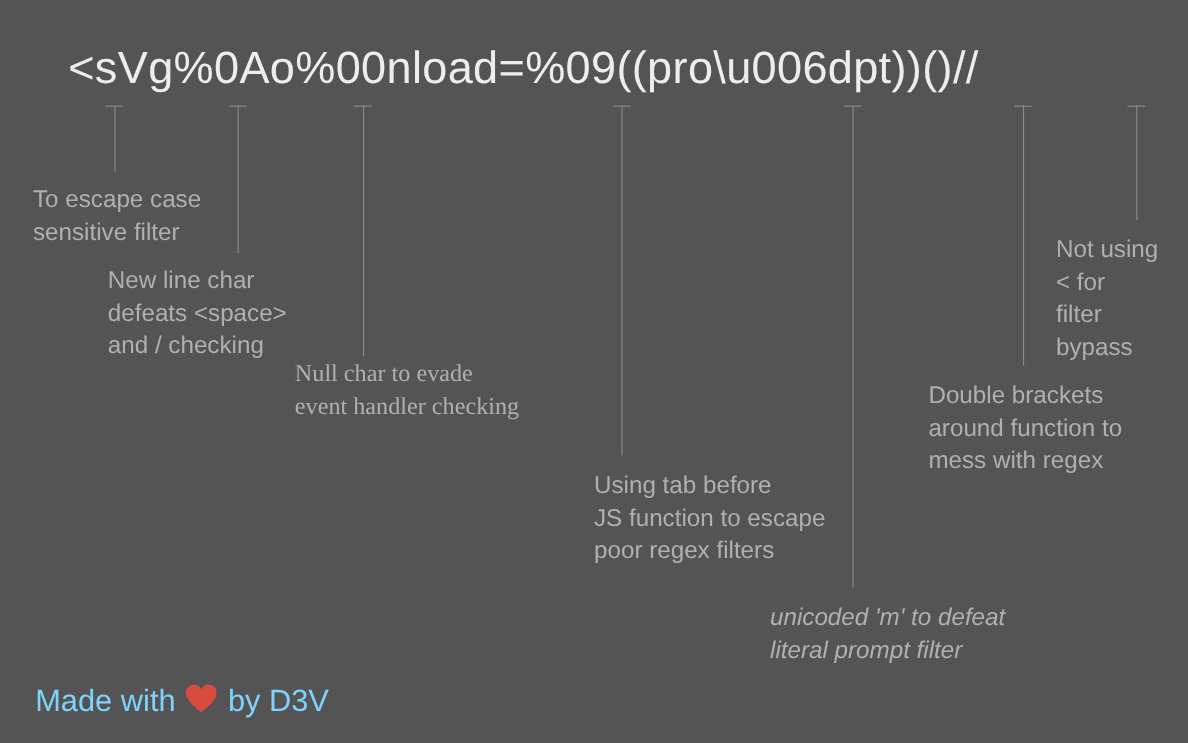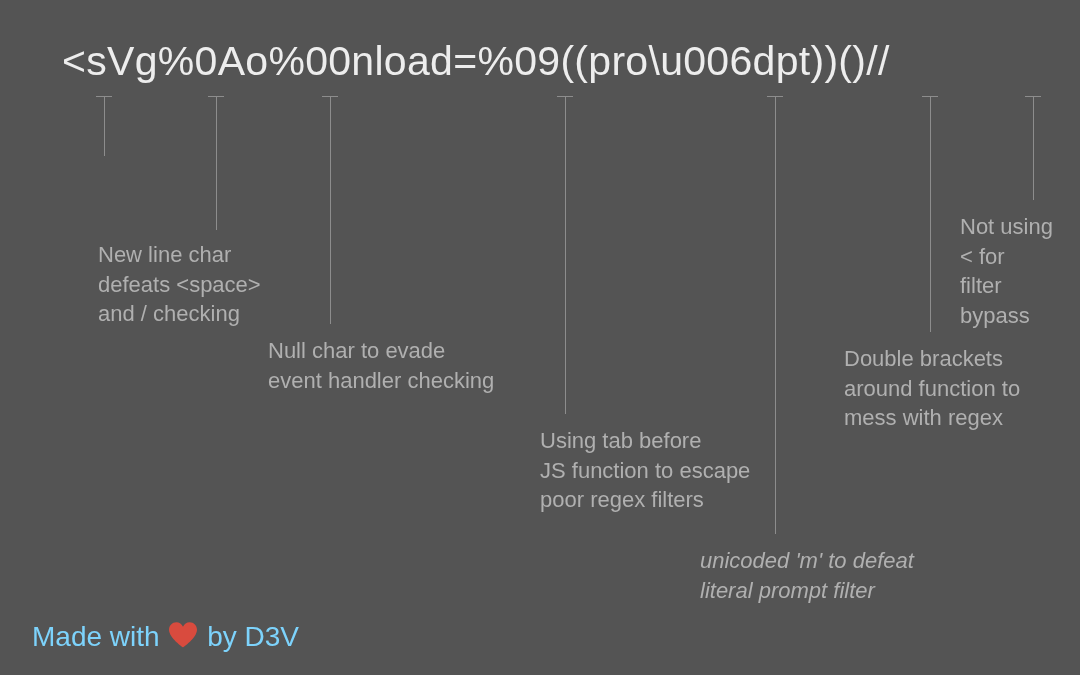--- a/index.html
+++ b/index.html
@@ -63,28 +63,30 @@
   .heart svg { display: block; }
 </style>
 </head>
 <body>
 
 <div class="stage">
 
   <div class="payload">&lt;sVg%0Ao%00nload=%09((pro\u006dpt))()//</div>
 
   <div class="tick" style="left:104px;top:96px;height:60px;"></div>
+  <div class="note" style="left:30px;top:166px;white-space:pre;">To escape case
+sensitive filter</div>
 
   <div class="tick" style="left:216px;top:96px;height:134px;"></div>
   <div class="note" style="left:98px;top:240px;white-space:pre;">New line char
 defeats &lt;space&gt;
 and / checking</div>
 
   <div class="tick" style="left:330px;top:96px;height:228px;"></div>
-  <div class="note" style="left:268px;top:336px;white-space:pre;">Null char to evade
+  <div class="note" style="left:268px;top:324px;white-space:pre;font-family:Liberation Serif, serif;">Null char to evade
 event handler checking</div>
 
   <div class="tick" style="left:565px;top:96px;height:318px;"></div>
   <div class="note" style="left:540px;top:426px;white-space:pre;">Using tab before
 JS function to escape
 poor regex filters</div>
 
   <div class="tick" style="left:775px;top:96px;height:438px;"></div>
   <div class="note" style="left:700px;top:546px;white-space:pre;font-style:italic;">unicoded 'm' to defeat
 literal prompt filter</div>

